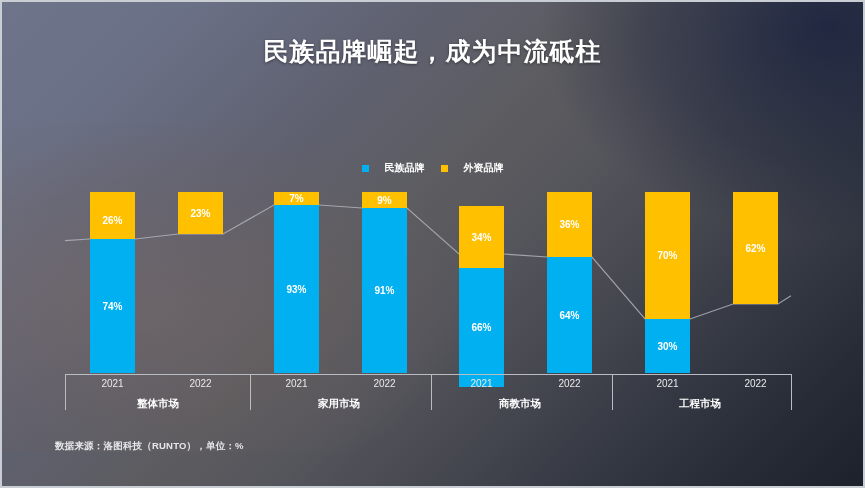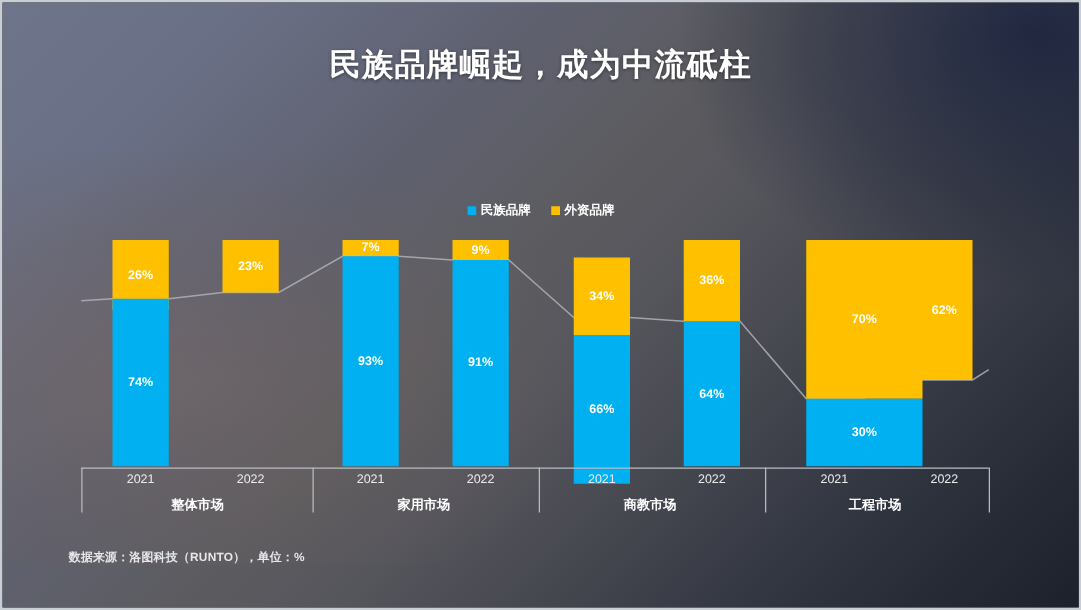--- a/index.html
+++ b/index.html
@@ -85,21 +85,21 @@
     left: 0;
     right: 0;
     top: 159px;
     display: flex;
     justify-content: center;
     gap: 16px;
   }
   .legend-item {
     display: flex;
     align-items: center;
-    gap: 4px;
+    gap: 16px;
     color: #ffffff;
     font-size: 10px;
     font-weight: bold;
   }
   .legend-swatch {
     width: 7px;
     height: 7px;
     display: inline-block;
   }
 
@@ -222,21 +222,21 @@
         <div class="seg seg-dom" style="top: 16px; height: 165px;">91%</div>
       </div>
       <div class="bar" style="left: 457px; top: 204px; height: 202px;">
         <div class="seg seg-for" style="top: 0px; height: 62px;">34%</div>
         <div class="seg seg-dom" style="top: 62px; height: 119px;">66%</div>
       </div>
       <div class="bar" style="left: 545px; top: 190px; height: 181px;">
         <div class="seg seg-for" style="top: 0px; height: 65px;">36%</div>
         <div class="seg seg-dom" style="top: 65px; height: 116px;">64%</div>
       </div>
-      <div class="bar" style="left: 643px; top: 190px; height: 152px; padding-left: 48px;">
+      <div class="bar" style="left: 643px; top: 190px; height: 152px;">
         <div class="seg seg-for" style="top: 0px; height: 127px;">70%</div>
         <div class="seg seg-dom" style="top: 127px; height: 54px;">30%</div>
       </div>
       <div class="bar" style="left: 731px; top: 190px; height: 181px;">
         <div class="seg seg-for" style="top: 0px; height: 112px;">62%</div>
       </div>
     </div>
 
   <div class="axis-line"></div>
   <div class="axis-end" style="left:63px;"></div>

